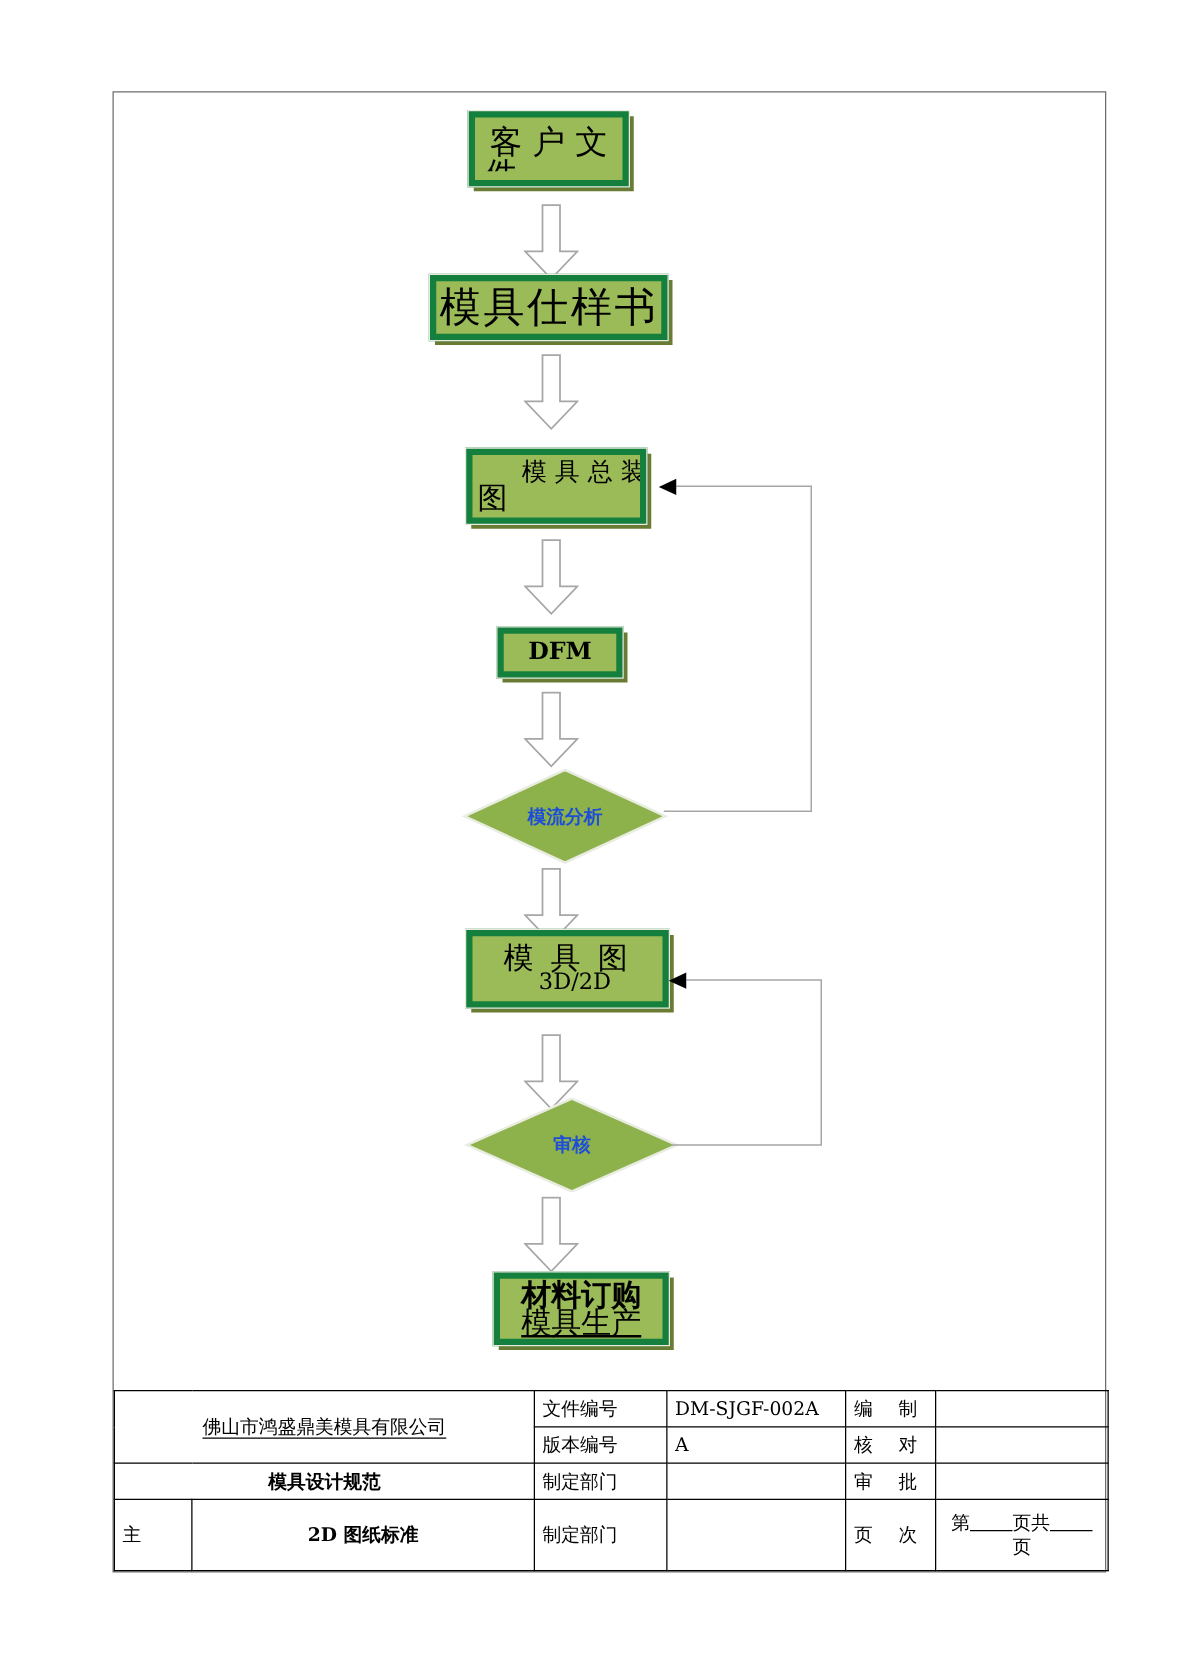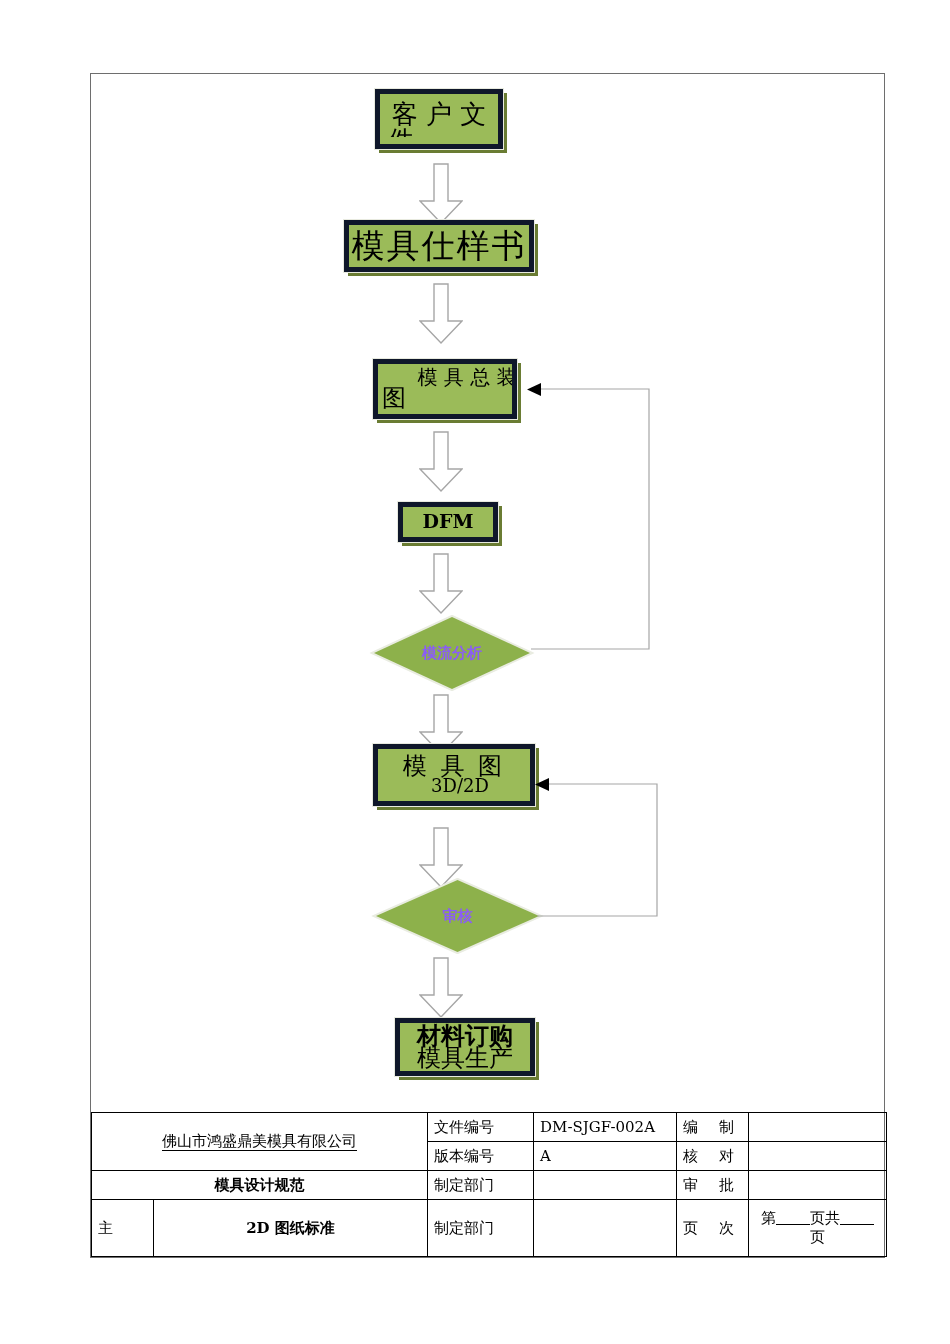--- a/index.html
+++ b/index.html
@@ -33,21 +33,21 @@
     left: 0;
     top: 0;
     width: 795px;
     height: 1040px;
   }
 
   
   .node-box {
     position: absolute;
     box-sizing: border-box;
-    background: #0f172a;
+    background: #15803d;
     border: 1px solid #e8eadf;
     box-shadow: 4px 4px 0 -1px #6a7c33;
     padding: 5px;
   }
   .node-box > .fill {
     width: 100%;
     height: 100%;
     background: #9BBB59;
     box-sizing: border-box;
     display: flex;
@@ -86,21 +86,21 @@
   .node-diamond .dia-text {
     position: absolute;
     left: 0; top: 0;
     width: 100%;
     height: 100%;
     display: flex;
     align-items: center;
     justify-content: center;
     font-weight: bold;
     font-size: 15px;
-    color: #8b5cf6;
+    color: #1d4ed8;
     font-family: "DejaVu Sans", "Liberation Sans", sans-serif;
   }
 
   
   .arrow-down {
     position: absolute;
   }
   .arrow-down svg { display: block; }
 
   
@@ -251,21 +251,21 @@
 
     <div class="arrow-down" style="left:328px; top:883px;">
       <svg width="44" height="62" viewBox="0 0 44 62">
         <polygon points="15,1 29,1 29,38 43,38 22,60 1,38 15,38" fill="#ffffff" stroke="#A6A6A6" stroke-width="1.4"></polygon>
       </svg>
     </div>
 
     <div class="node-box" style="left:303px; top:943px; width:142px; height:60px;">
       <div class="fill">
         <div class="node-label" style="font-size:24px;font-weight:bold;">材料订购</div>
-        <div class="node-label" style="font-size:24px; margin-top:-3px;">模具生产</div>
+        <div class="node-label" style="font-size:24px; margin-top:-3px;text-decoration:underline;">模具生产</div>
       </div>
     </div>
 
     <div class="loop" style="left:430px; top:305px;">
       <svg width="140" height="275" viewBox="0 0 140 275">
         <polyline points="20,10 128,10 128,270 10,270" fill="none" stroke="#A6A6A6" stroke-width="1.2"></polyline>
         <polygon points="20,4 20,17 6,10.5" fill="#000000"></polygon>
       </svg>
     </div>
 

